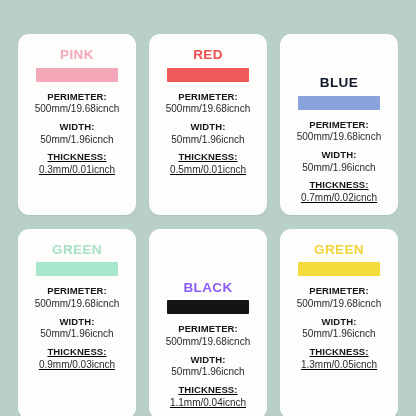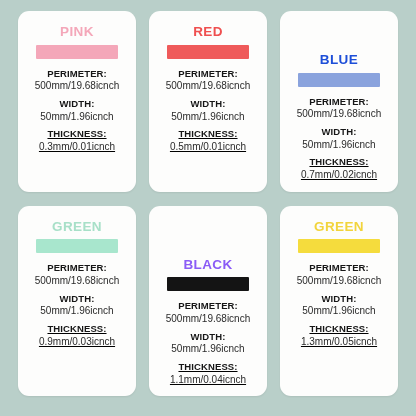--- a/index.html
+++ b/index.html
@@ -10,21 +10,21 @@
     width: 416px;
     height: 416px;
     background: #b9cfc9;
     font-family: "Liberation Sans", sans-serif;
     overflow: hidden;
   }
   .board {
     width: 416px;
     height: 328px;
     box-sizing: border-box;
-    padding: 11px 18px;
+    padding: 34px 18px;
     display: grid;
     grid-template-columns: repeat(3, 1fr);
     grid-template-rows: repeat(2, 1fr);
     column-gap: 13px;
     row-gap: 14px;
   }
   .card {
     background: #fdfdfc;
     border-radius: 11px;
     box-sizing: border-box;
@@ -105,21 +105,21 @@
       <span class="spec-label">WIDTH:</span>
       <span class="spec-value">50mm/1.96icnch</span>
     </div>
     <div class="spec">
       <span class="spec-label">THICKNESS:</span>
       <span class="spec-value">0.5mm/0.01icnch</span>
     </div>
   </div>
 
   <div class="card" style="background: rgb(253, 253, 252);">
-    <div class="card-title" style="color: #1d4ed8; margin-top: 30px;">BLUE</div>
+    <div class="card-title" style="color: #0f172a; margin-top: 30px;">BLUE</div>
     <div class="swatch" style="background: rgb(138, 163, 221);"></div>
     <div class="spec">
       <span class="spec-label">PERIMETER:</span>
       <span class="spec-value">500mm/19.68icnch</span>
     </div>
     <div class="spec">
       <span class="spec-label">WIDTH:</span>
       <span class="spec-value">50mm/1.96icnch</span>
     </div>
     <div class="spec">

